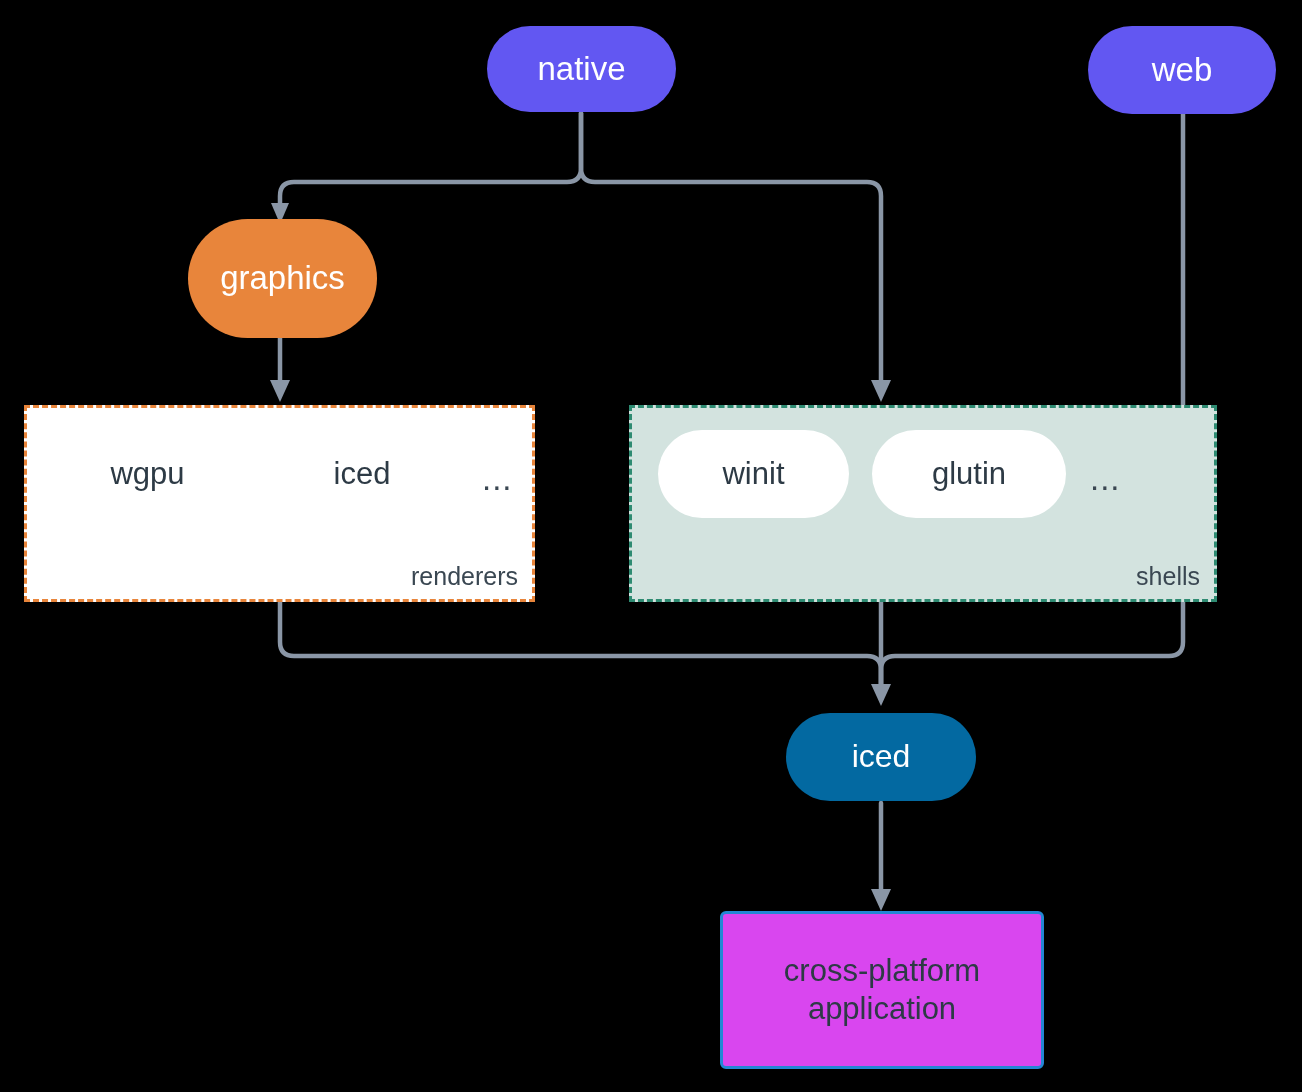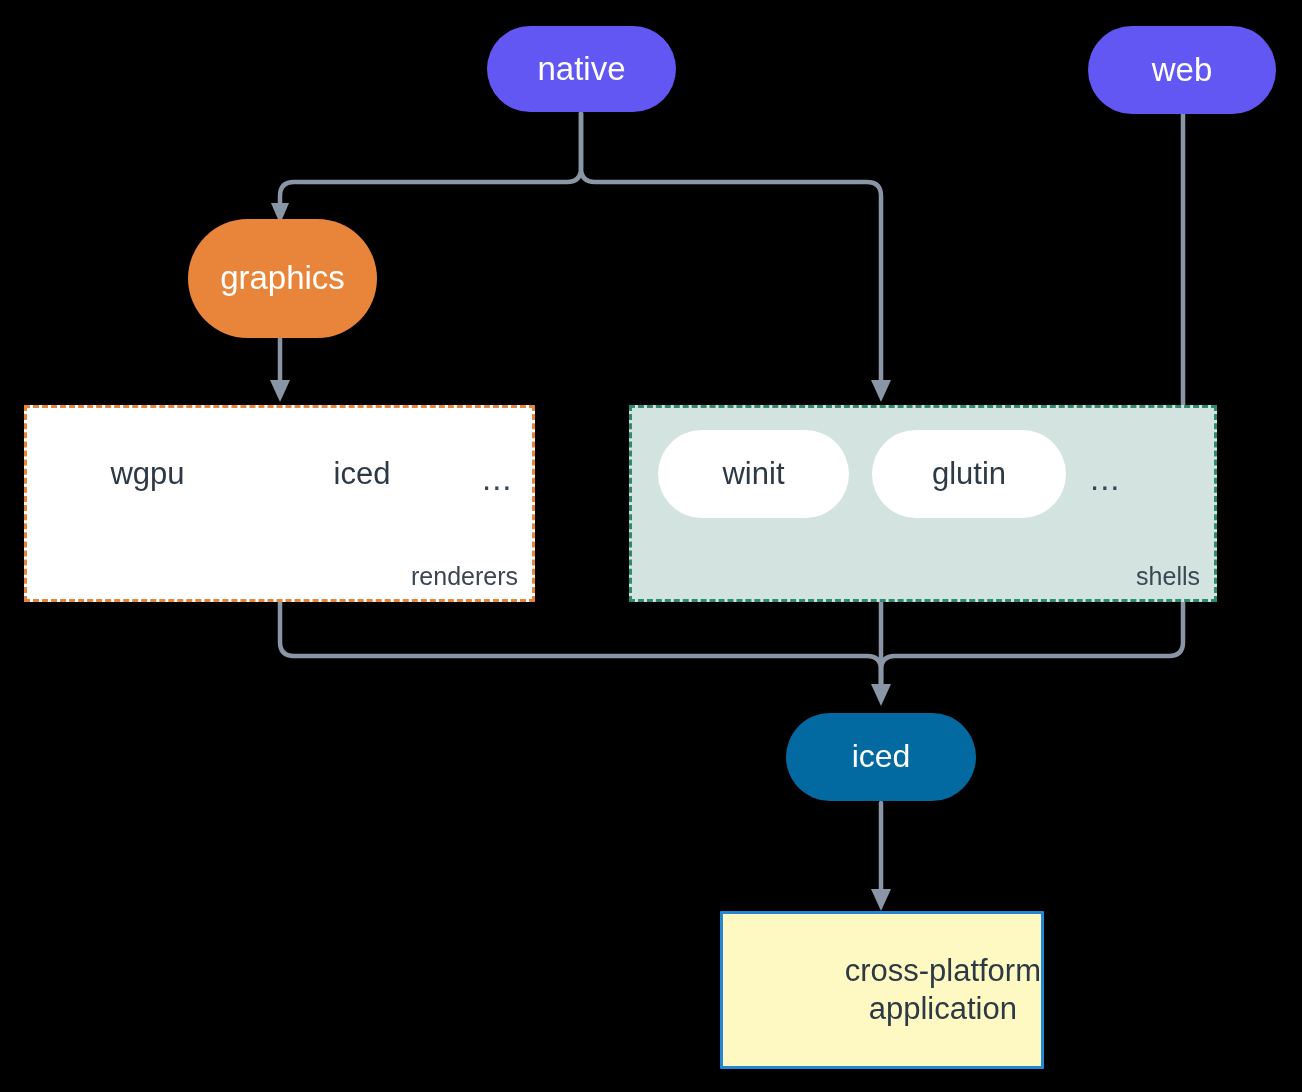--- a/index.html
+++ b/index.html
@@ -61,26 +61,25 @@
     background: #E8853B;
     color: #ffffff;
     font-size: 33px;
   }
   .node-iced {
     background: #0369a1;
     color: #ffffff;
     font-size: 32px;
   }
   .node-app {
-    background: #fef9c3;
+    background: #d946ef;
     color: #2d3a45;
     border: 3px solid #2387D4;
     font-size: 31px;
-    border-radius: 1px;
-    justify-content: flex-end;
+    border-radius: 6px;
   }
   .node-leaf {
     background: #ffffff;
     color: #2d3a45;
     font-size: 31px;
   }
 
   
   .cluster {
     position: absolute;

